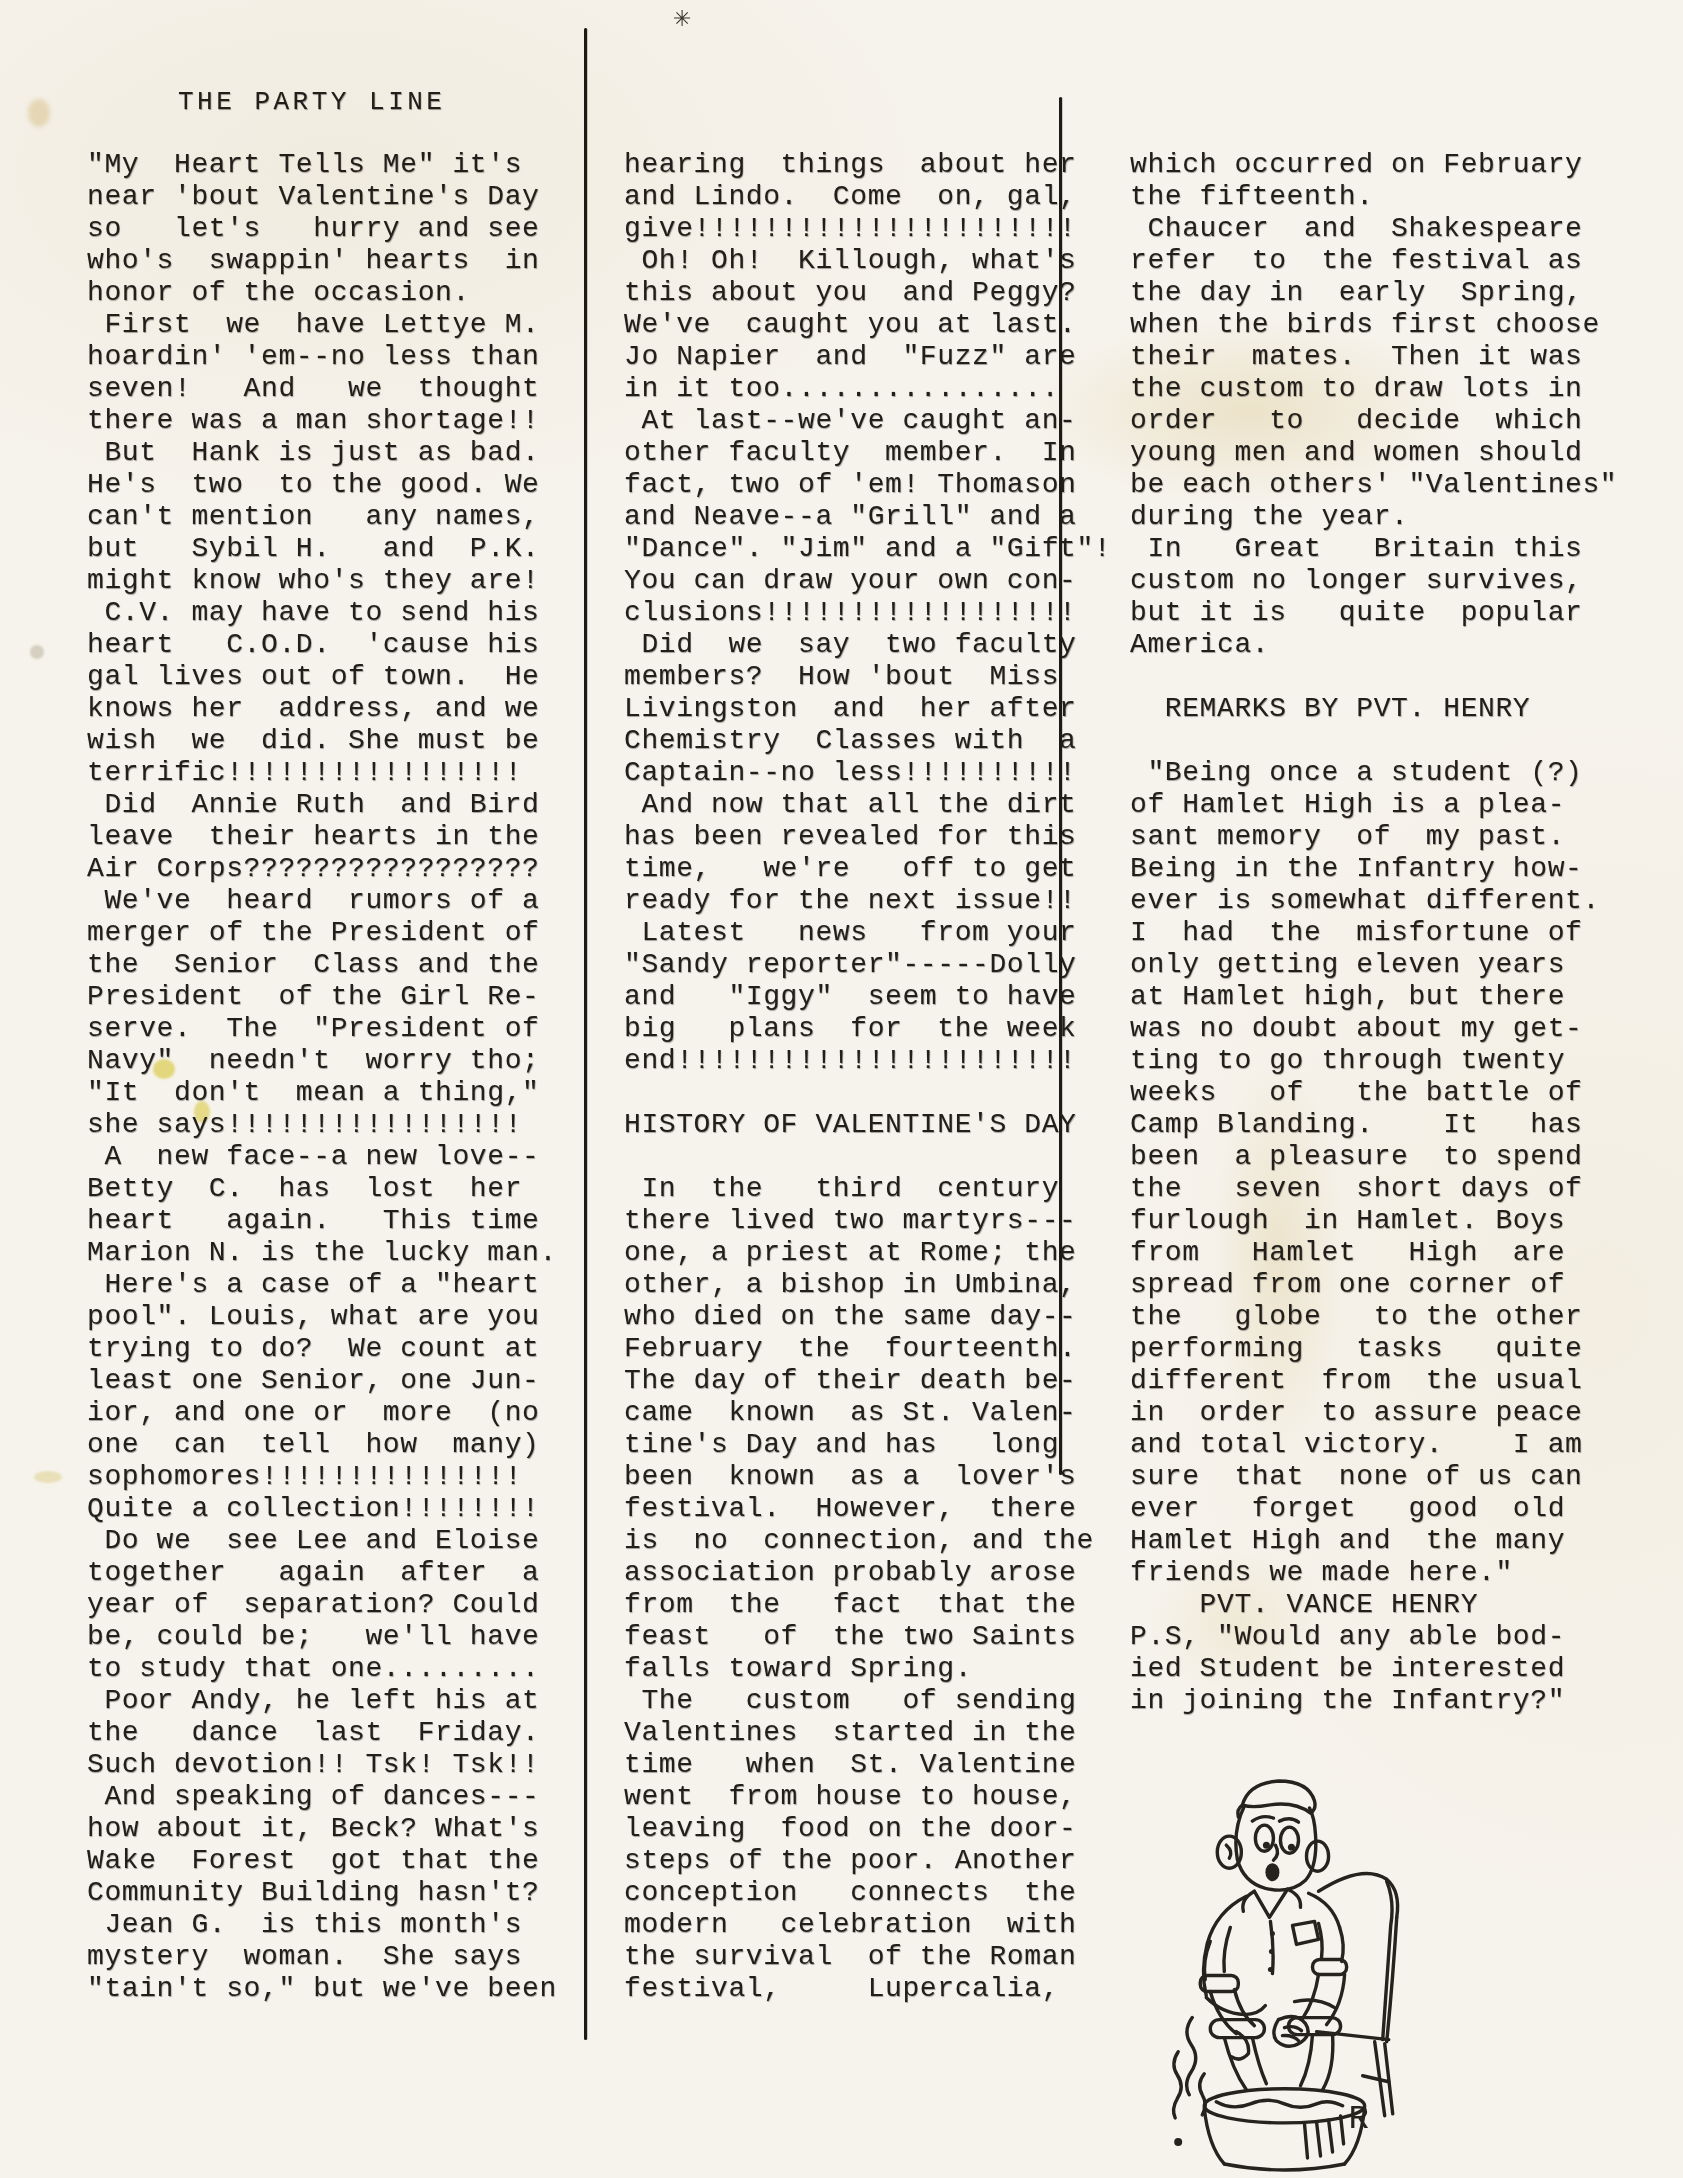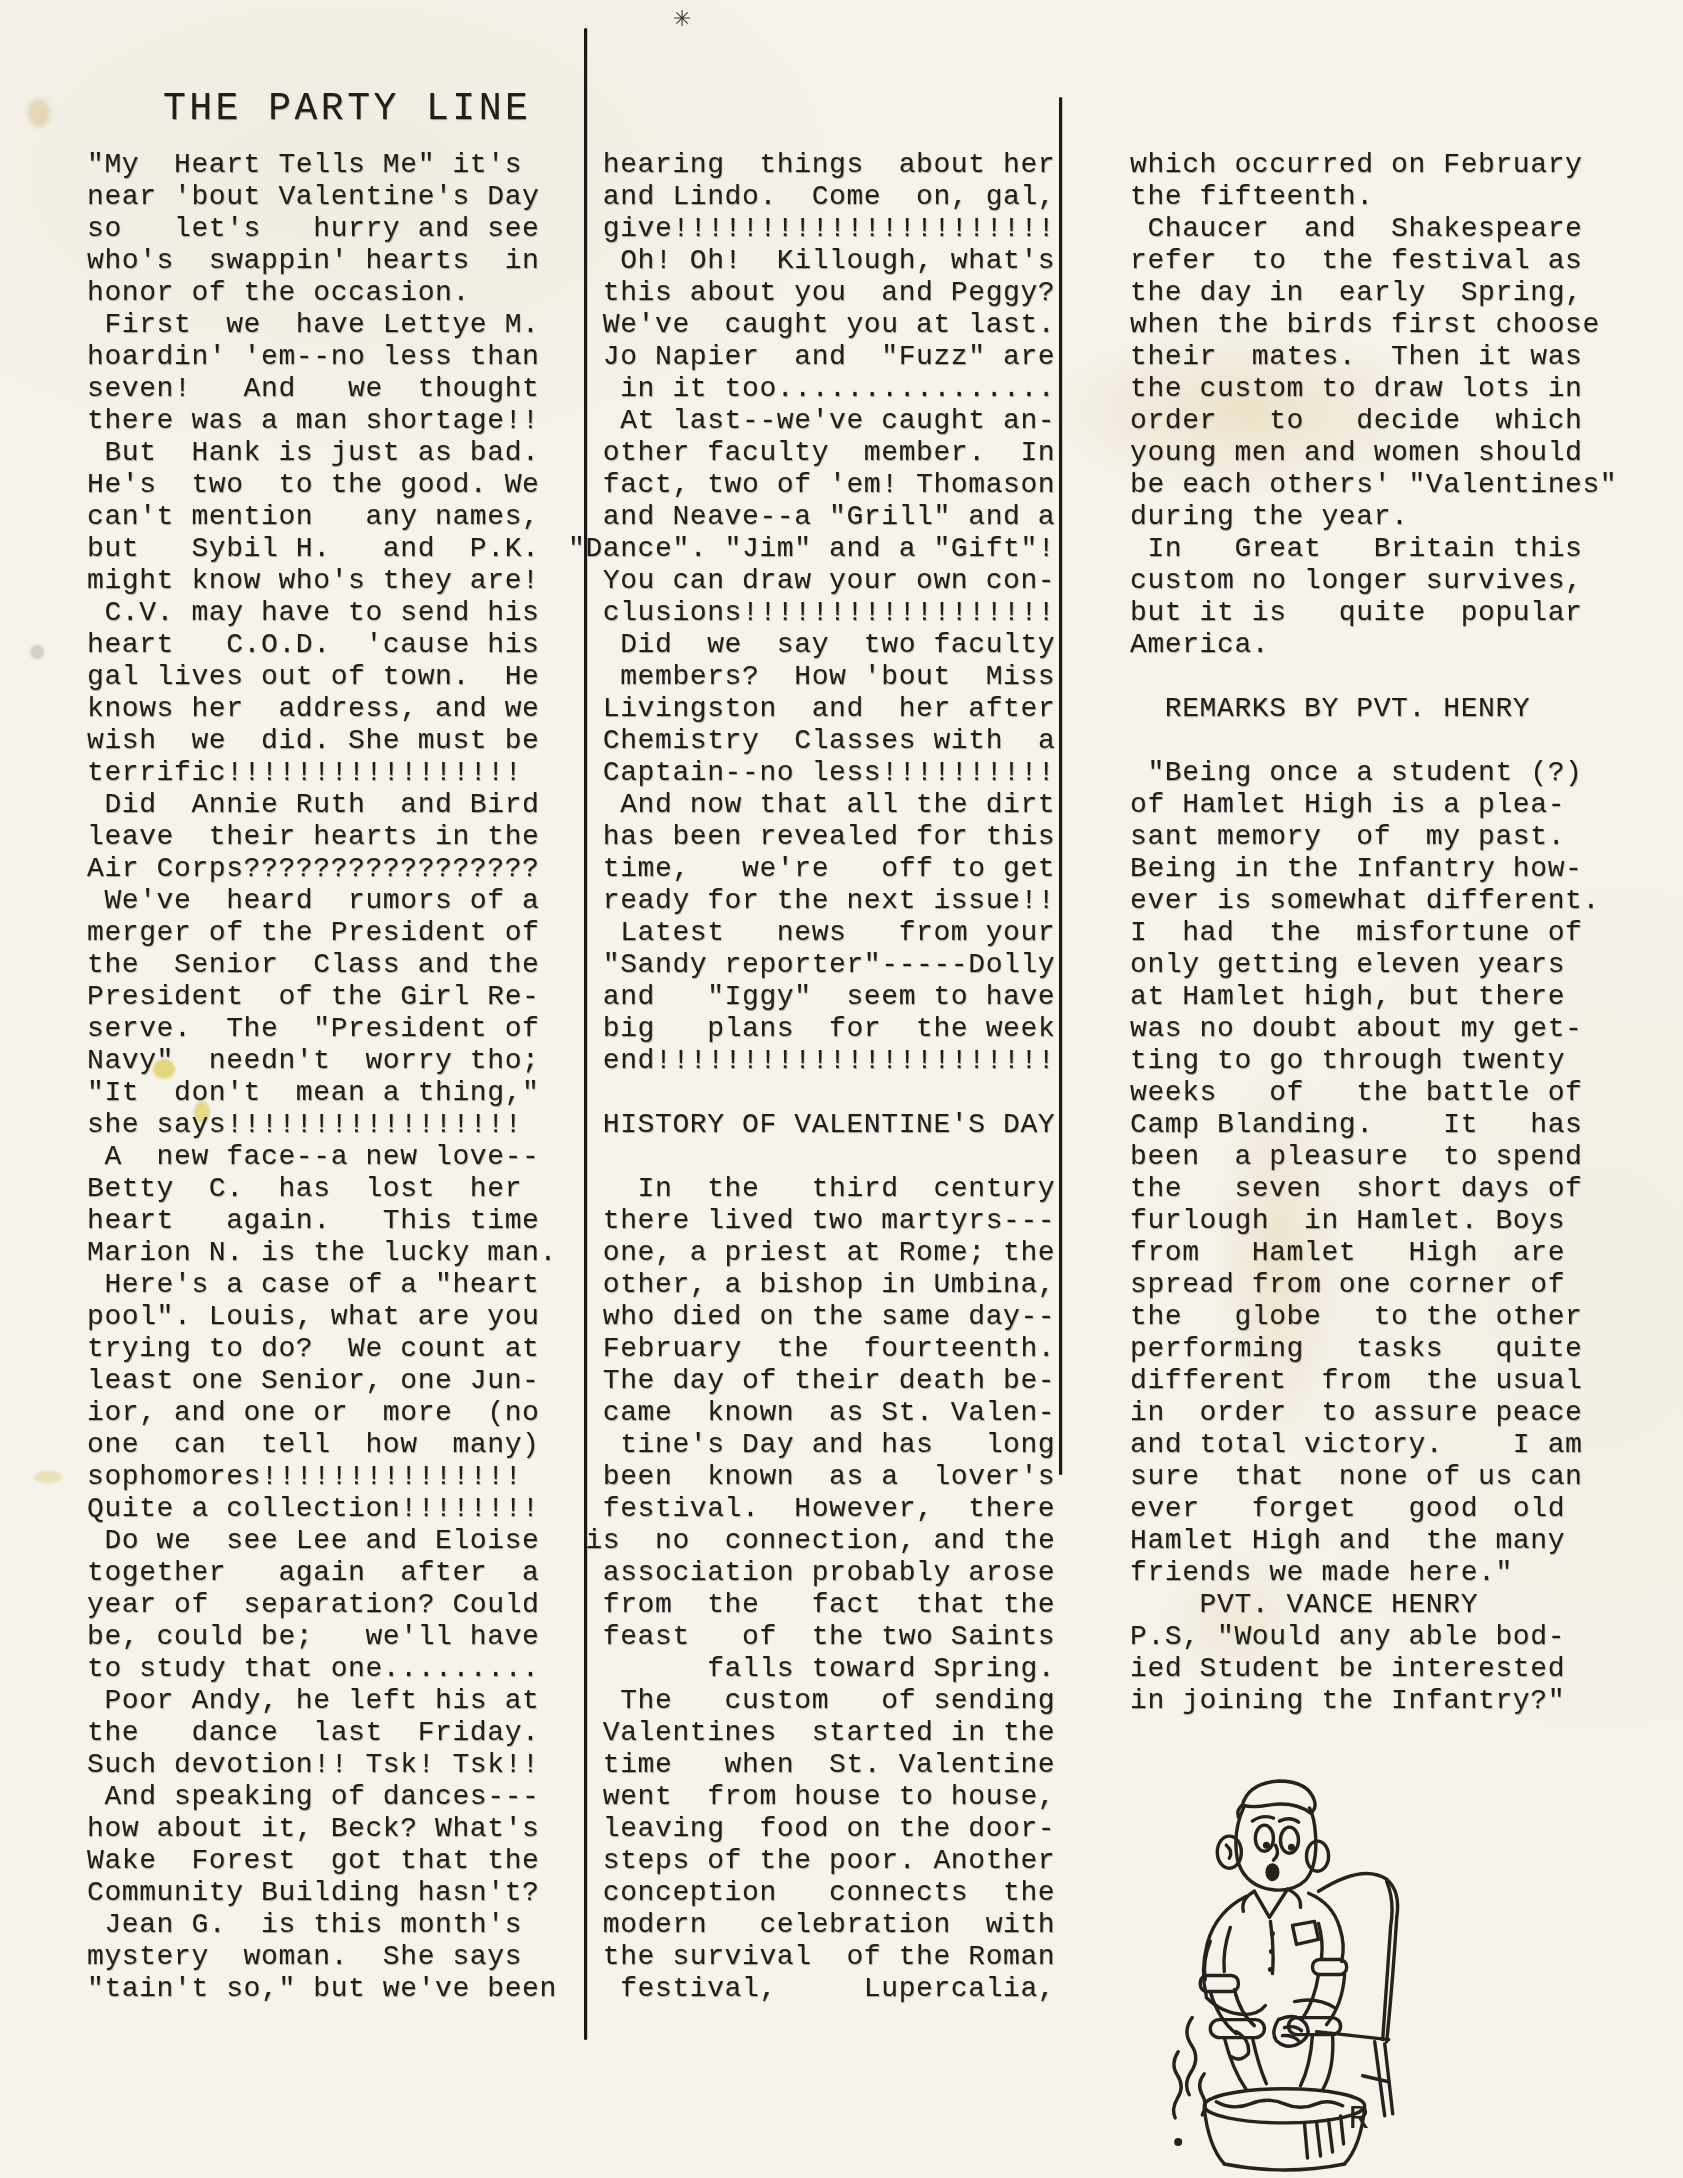--- a/index.html
+++ b/index.html
@@ -15,37 +15,37 @@
   }
   .paper-texture {
     position: absolute; inset: 0;
     background:
       radial-gradient(ellipse 891px 495px at 20% 8%, rgba(235,228,210,0.5), rgba(235,228,210,0) 70%),
       radial-gradient(ellipse 693px 891px at 95% 60%, rgba(240,232,214,0.45), rgba(240,232,214,0) 70%);
     pointer-events: none;
   }
   .page-title {
     position: absolute;
-    left: 163px; top: 87px;
-    font-size: 38px;
+    left: 178px; top: 87px;
+    font-size: 26px;
     letter-spacing: 3.5px;
     white-space: pre;
     text-shadow: 0.6px 0.6px 0.8px rgba(40,36,30,0.45);
   }
   .col {
     position: absolute;
     top: 149px;
     font-size: 28px;
     line-height: 32px;
     letter-spacing: 0.6px;
     white-space: pre;
     text-shadow: 0.6px 0.6px 0.8px rgba(40,36,30,0.4);
   }
   .col-left   { left: 87px;   }
-  .col-middle { left: 568px; text-align: right;  }
+  .col-middle { left: 624px;  }
   .col-right  { left: 1130px; }
   .tline { height: 32px; }
   .u {
     text-decoration-thickness: 2px;
     text-underline-offset: 5px;
   }
   .divider {
     position: absolute;
     width: 3px;
     background: #1d1a16;

